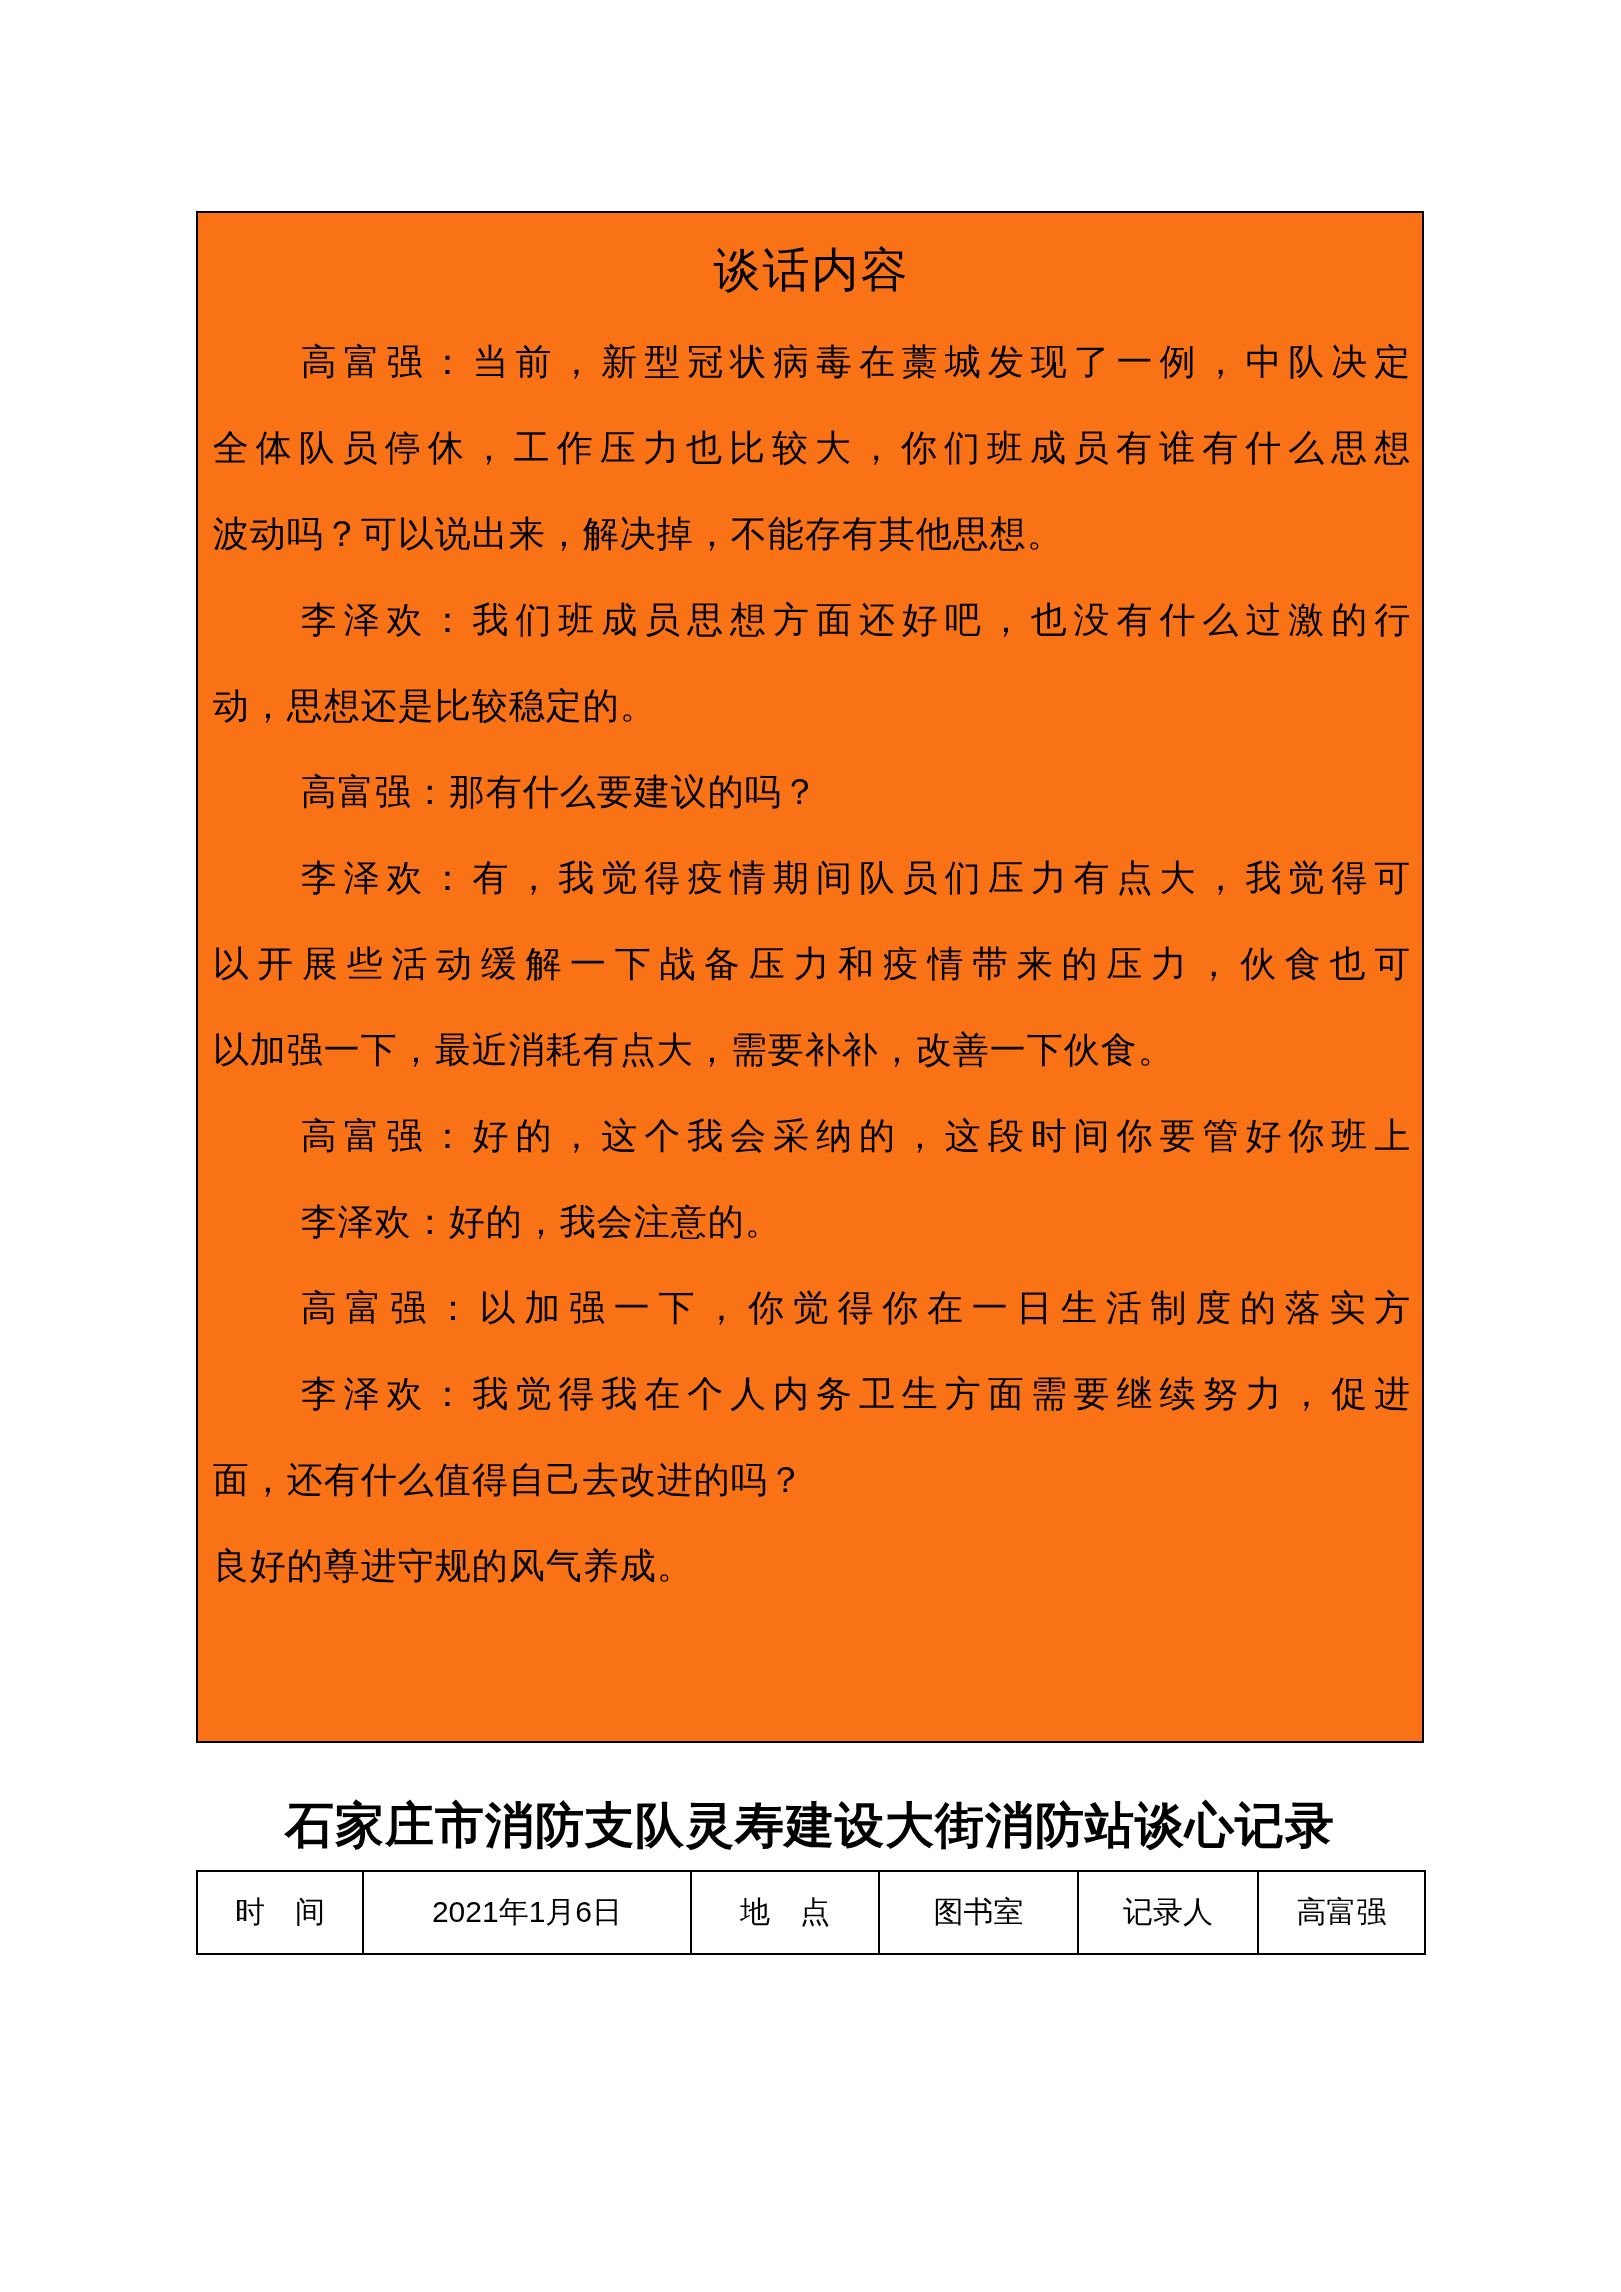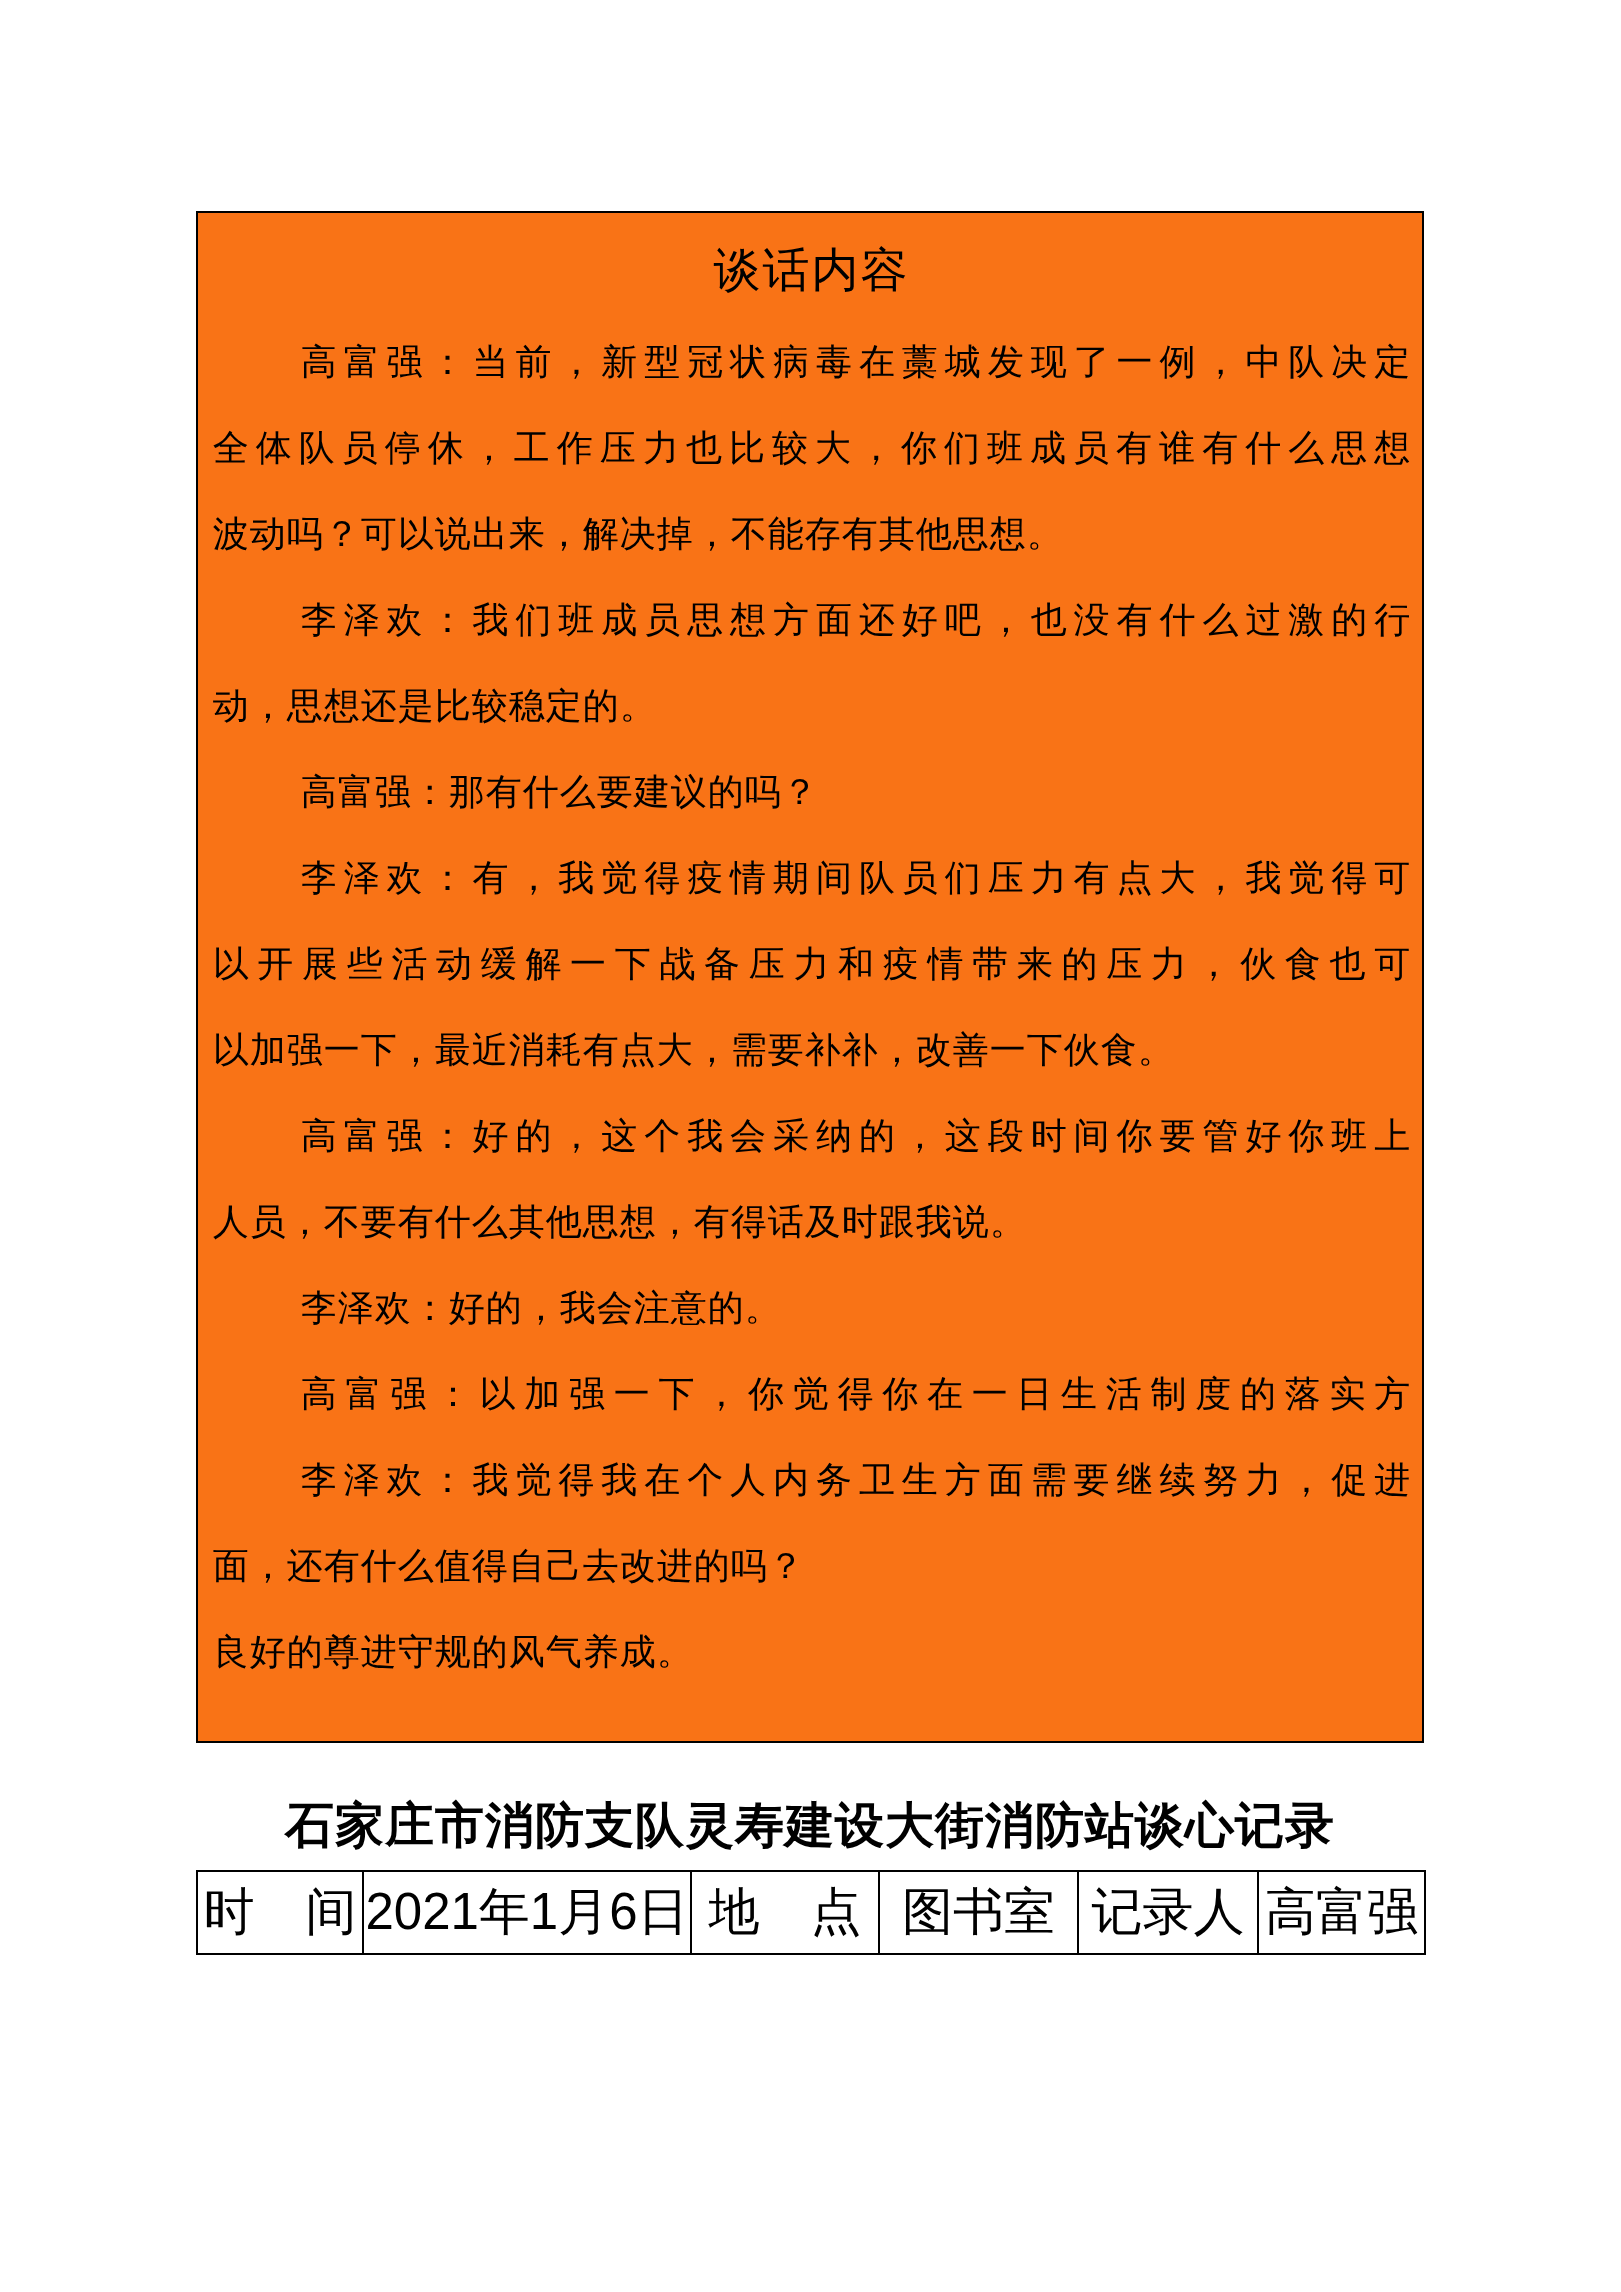--- a/index.html
+++ b/index.html
@@ -66,21 +66,21 @@
     margin-top: 14.7px;
     border-collapse: collapse;
     width: 1228px;
     table-layout: fixed;
   }
   table.info td {
     border: 2px solid #000000;
     height: 81px;
     text-align: center;
     vertical-align: middle;
-    font-size: 51px;
+    font-size: 30px;
     padding: 0;
     overflow: hidden;
     white-space: nowrap;
   }
 </style>
 </head>
 <body>
 
 <div class="content">
 
@@ -90,21 +90,20 @@
     <div class="ln j ind">高富强：当前，新型冠状病毒在藁城发现了一例，中队决定</div>
     <div class="ln j">全体队员停休，工作压力也比较大，你们班成员有谁有什么思想</div>
     <div class="ln">波动吗？可以说出来，解决掉，不能存有其他思想。</div>
     <div class="ln j ind">李泽欢：我们班成员思想方面还好吧，也没有什么过激的行</div>
     <div class="ln">动，思想还是比较稳定的。</div>
     <div class="ln ind">高富强：那有什么要建议的吗？</div>
     <div class="ln j ind">李泽欢：有，我觉得疫情期间队员们压力有点大，我觉得可</div>
     <div class="ln j">以开展些活动缓解一下战备压力和疫情带来的压力，伙食也可</div>
     <div class="ln">以加强一下，最近消耗有点大，需要补补，改善一下伙食。</div>
     <div class="ln j ind">高富强：好的，这个我会采纳的，这段时间你要管好你班上</div>
-    <div class="ln">人员，不要有什么其他思想，有得话及时跟我说。</div>
     <div class="ln ind">李泽欢：好的，我会注意的。</div>
     <div class="ln j ind">高富强：以加强一下，你觉得你在一日生活制度的落实方</div>
     <div class="ln j ind">李泽欢：我觉得我在个人内务卫生方面需要继续努力，促进</div>
     <div class="ln">面，还有什么值得自己去改进的吗？</div>
     <div class="ln">良好的尊进守规的风气养成。</div>
   </div>
 
   <div class="record-title">石家庄市消防支队灵寿建设大街消防站谈心记录</div>
 
   <table class="info">

